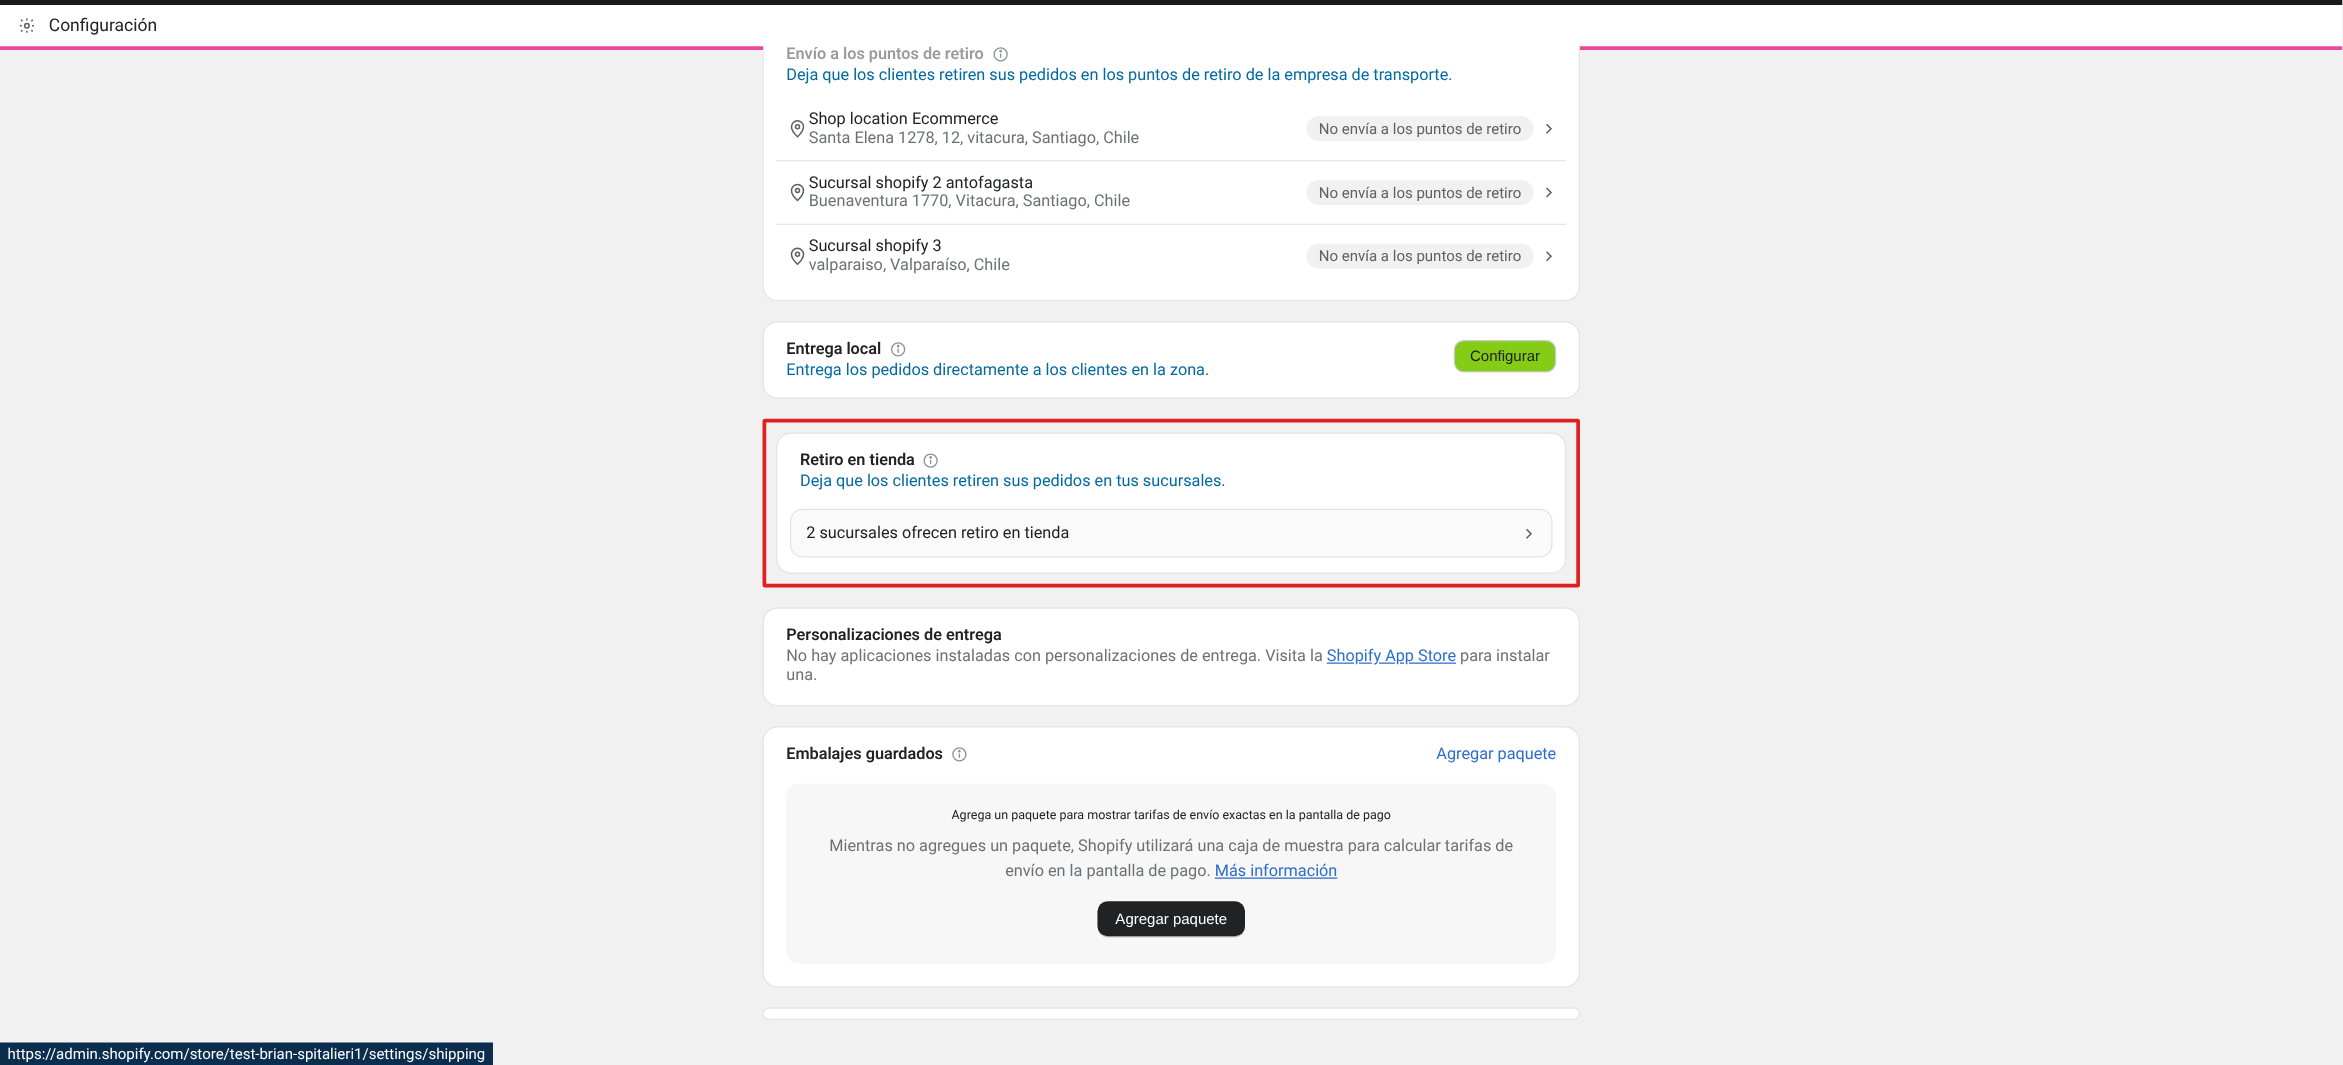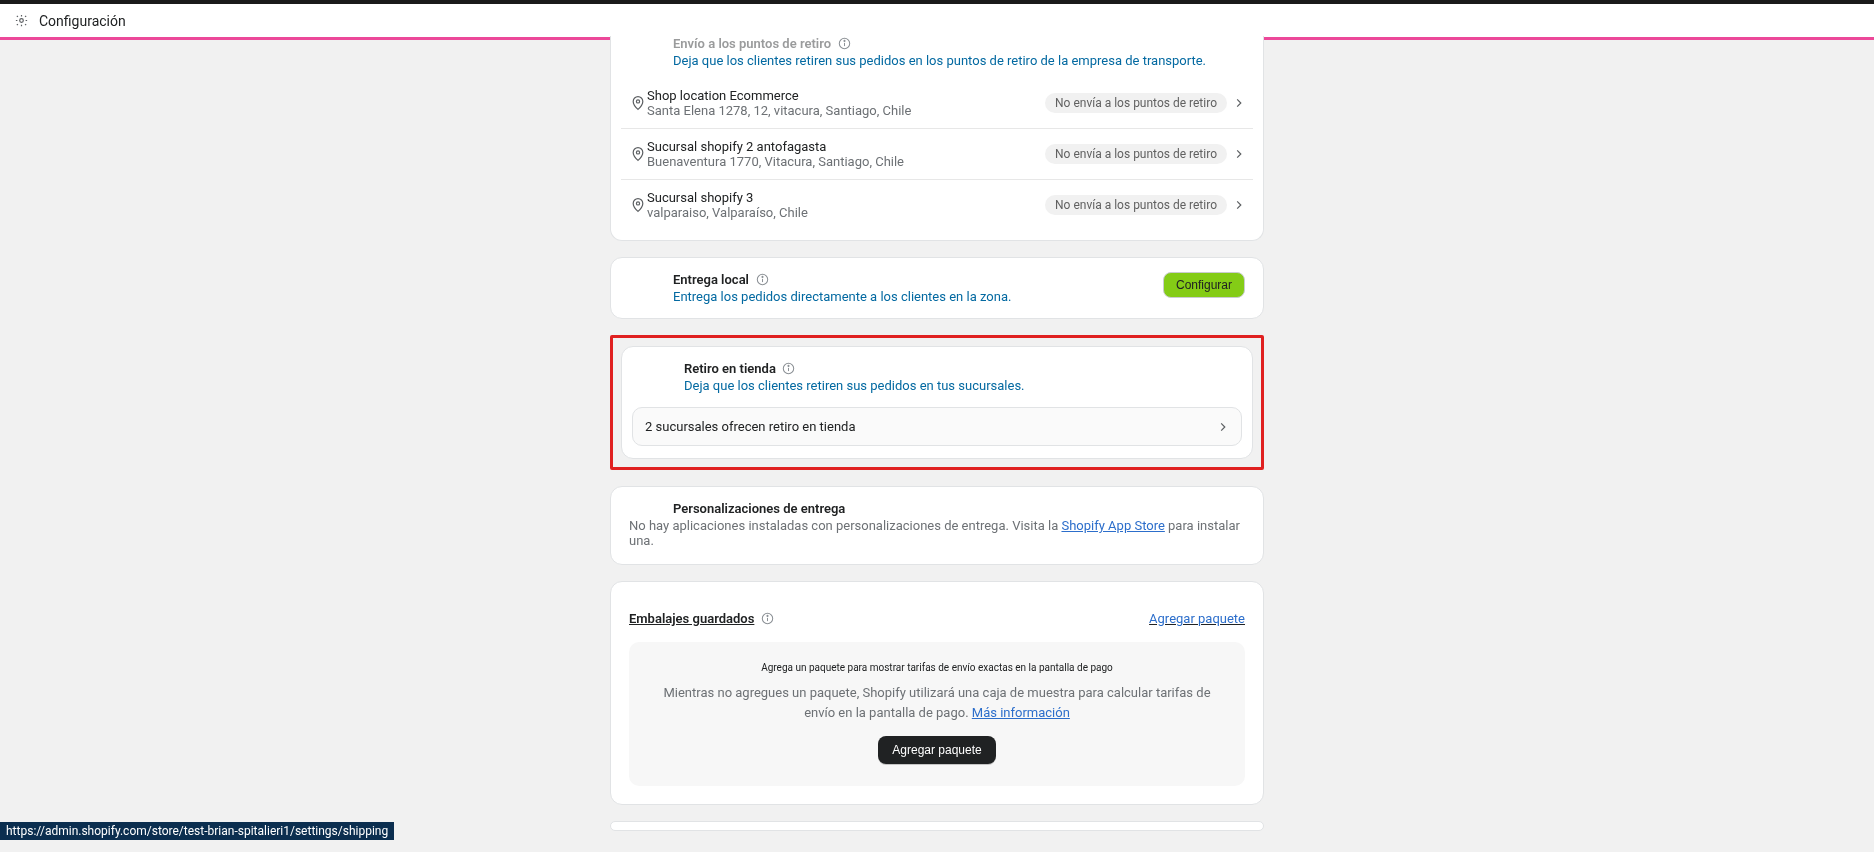--- a/index.html
+++ b/index.html
@@ -44,21 +44,20 @@
     border-top-right-radius: 0;
     border-top: none;
     margin-top: 0;
   }
   .section-head {
     padding: 14px 18px 4px 18px;
     display: flex;
     align-items: flex-start;
     justify-content: flex-start;
     gap: 12px;
-    margin-left: 44px;
   }
   .section-head-inner { flex:1; }
   .section-title {
     font-size: 13px;
     font-weight: 600;
     color: #202223;
     display: inline-flex;
     align-items: center;
     gap: 6px;
   }
@@ -127,22 +126,21 @@
     padding: 2px 18px 16px 18px;
     font-size:13px;
     color:#6d7175;
   }
   .link { color:#2c6ecb; text-decoration: underline; cursor:pointer; }
   .link-plain { color:#2c6ecb; cursor:pointer; font-size:13px; }
   .pkg-header {
     display:flex;
     justify-content:space-between;
     align-items:flex-end;
-    padding: 29px 18px 6px 18px;
-    text-decoration: underline;
+    padding: 14px 18px 6px 18px;
   }
   .pkg-empty {
     margin: 10px 18px 18px 18px;
     background:#f7f7f7;
     border-radius:10px;
     padding: 20px 30px 22px 30px;
     text-align:center;
   }
   .pkg-empty-title { font-size:10px; color:#202223; margin-bottom:10px;}
   .pkg-empty-sub { font-size:13px; color:#6d7175; margin-bottom:14px; line-height:1.5;}
@@ -151,21 +149,21 @@
     color:#fff;
     border:none;
     border-radius:8px;
     padding:7px 14px;
     font-size:12px;
     cursor:pointer;
     box-shadow: 0 1px 0 rgba(0,0,0,.2);
   }
   .statusbar {
     position:fixed;
-    left:0; bottom:12px;
+    left:0; bottom:0;
     background:#0b2e4f;
     color:#fff;
     font-size:12px;
     padding:2px 6px;
   }
   svg { display:block; }
 </style>
 </head>
 <body>
 

